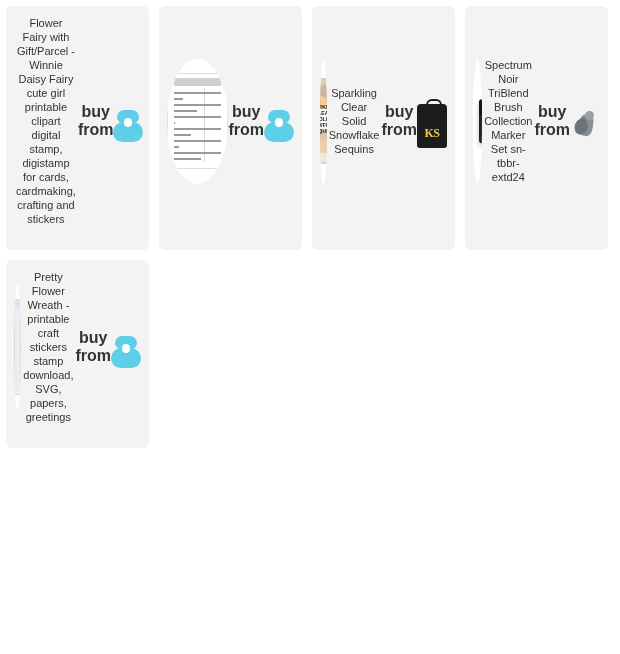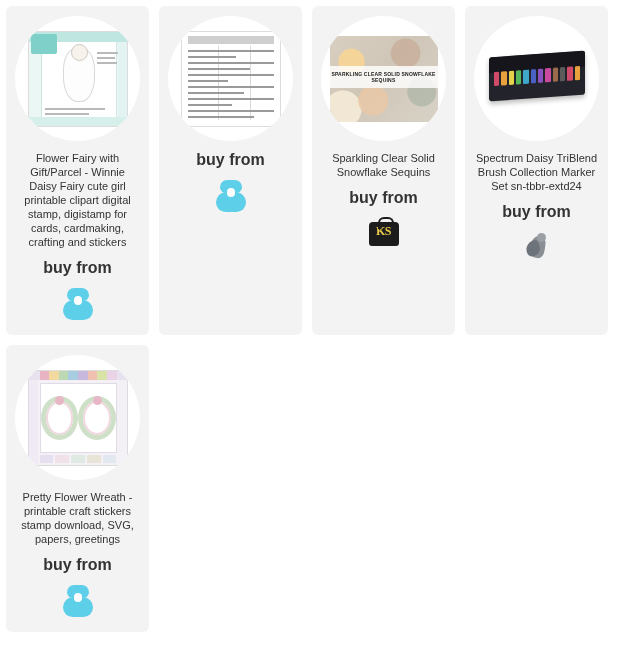--- a/index.html
+++ b/index.html
@@ -20,21 +20,21 @@
     padding: 6px 3px 0 6px;
     box-sizing: border-box;
   }
   .card {
     width: 143px;
     background: #f3f3f3;
     border-radius: 6px;
     box-sizing: border-box;
     padding: 10px 8px 14px 8px;
     display: flex;
-    flex-direction: column;
+    flex-direction: row;
     align-items: center;
   }
   .thumb-wrap {
     width: 125px;
     height: 125px;
     border-radius: 50%;
     background: #ffffff;
     overflow: hidden;
     display: flex;
     align-items: center;
@@ -99,21 +99,21 @@
     border-radius: 14px 14px 13px 13px;
   }
   .logo-b .b-notch {
     position: absolute;
     left: 11px; top: 8px;
     width: 8px; height: 9px;
     background: #ffffff;
     border-radius: 4px;
   }
   .logo-ks {
-    width: 30px; height: 24px;
+    width: 30px; height: 44px;
     background: #1c1c1c;
     border-radius: 4px 4px 3px 3px;
     position: relative;
     display: flex;
     align-items: flex-end;
     justify-content: center;
   }
   .logo-ks .handle {
     position: absolute;
     top: -5px; left: 9px;
@@ -452,21 +452,21 @@
             <i style="background:#8a52c0"></i>
               <i style="background:#c94a9e"></i>
             <i style="background:#9a6a4a"></i>
               <i style="background:#5b5b5b"></i>
             <i style="background:#d24a6a"></i>
               <i style="background:#e8a13c"></i>
           </div>
         </div>
       </div>
     </div>
-    <p class="title">Spectrum Daisy TriBlend Brush Collection Marker Set sn-tbbr-extd24</p>
+    <p class="title">Spectrum Noir TriBlend Brush Collection Marker Set sn-tbbr-extd24</p>
     <div class="buyfrom">buy from</div>
     <div class="merchant">
       <div class="logo-bird">
         <div class="body"></div>
         <div class="wing"></div>
         <div class="head"></div>
       </div>
     </div>
   </div>
 

